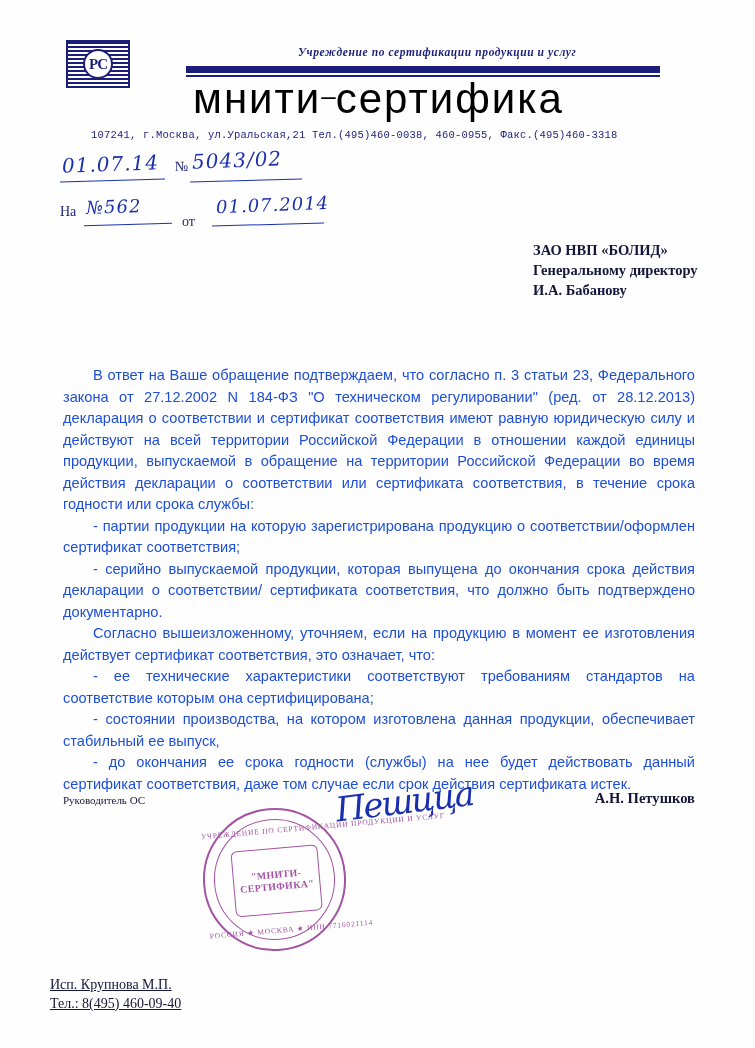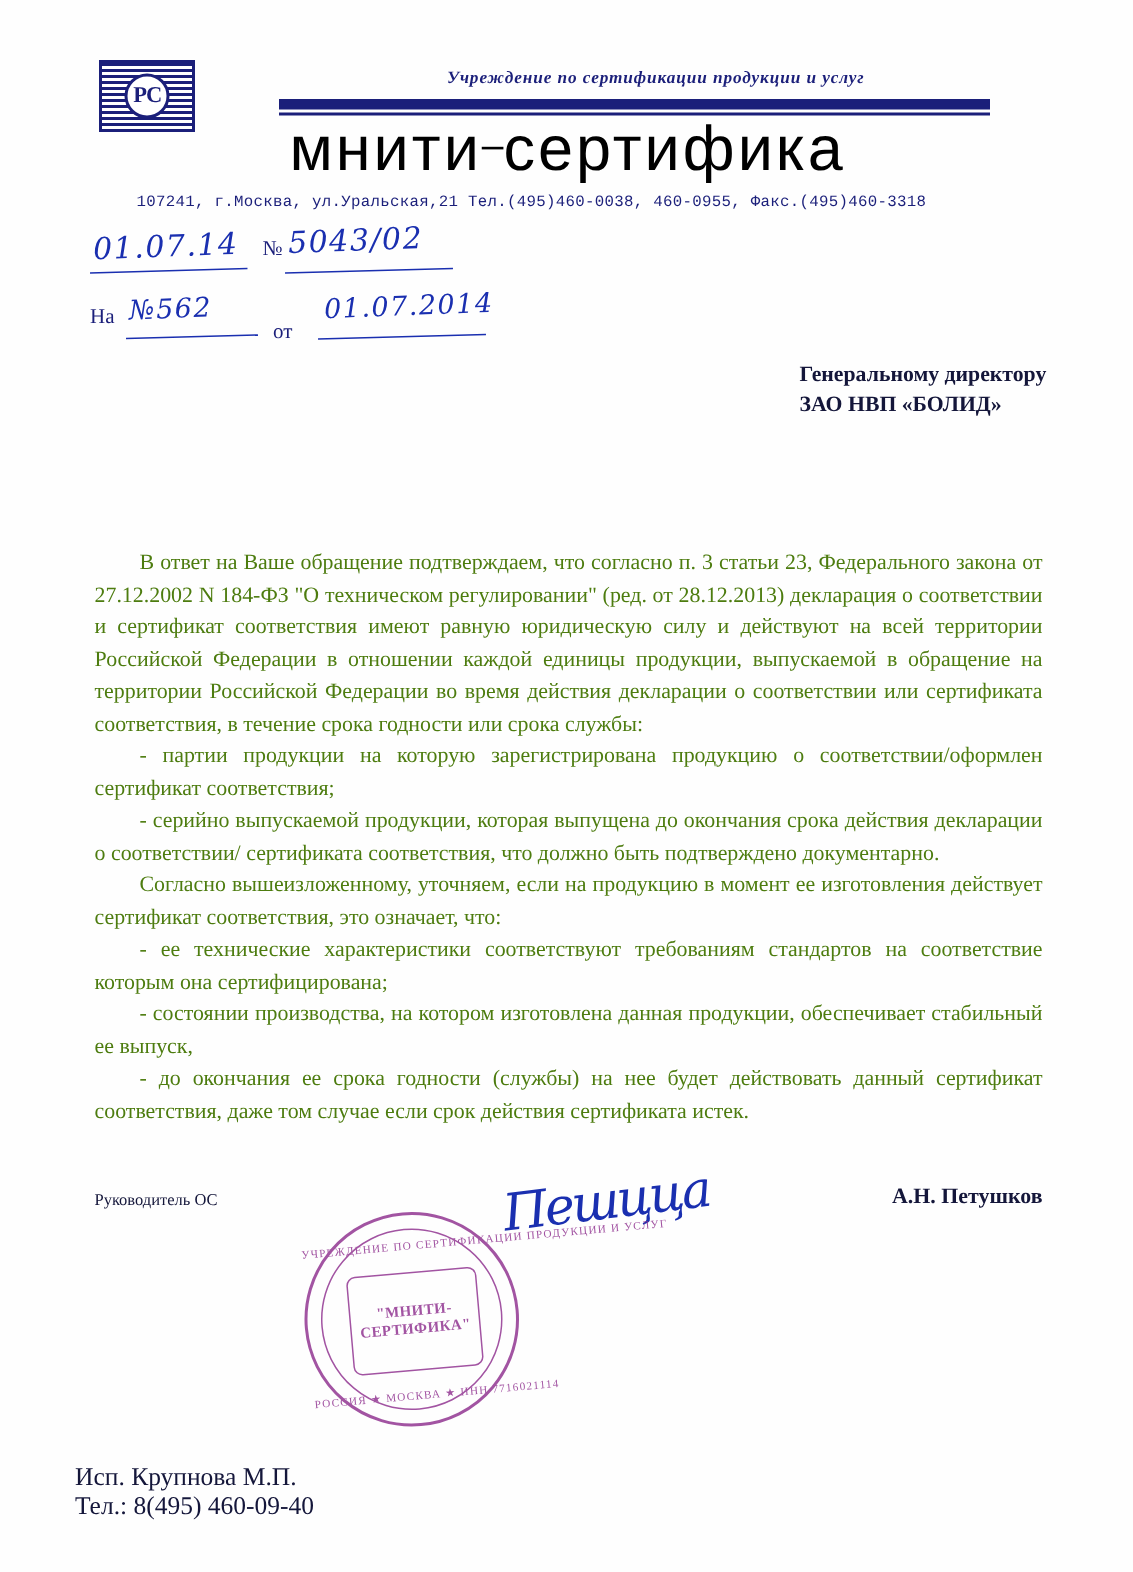--- a/index.html
+++ b/index.html
@@ -157,24 +157,24 @@
     line-height: 20px;
     color: #14163a;
   }
 
   
   .body-text {
     position: absolute;
     left: 63px;
     top: 365px;
     width: 632px;
-    font-family: Liberation Serif, serif;
+    font-family: Liberation Sans, sans-serif;
     font-size: 14.6px;
     line-height: 21.5px;
-    color: #4d7c0f;
+    color: #1d4ed8;
     text-align: justify;
   }
   .body-text p {
     margin: 0 0 0 0;
     text-indent: 30px;
     text-align: justify;
   }
   .body-text p.dash-item {
     text-indent: 30px;
   }
@@ -278,23 +278,24 @@
     overflow: visible;
     white-space: nowrap;
   }
 
   
   .footer {
     position: absolute;
     left: 50px;
     top: 975px;
     font-family: "Liberation Serif", serif;
-    font-size: 17px;
+    font-size: 14px;
     line-height: 19px;
     color: #14163a;
+    text-decoration: underline;
   }
 </style>
 </head>
 <body>
 
 <div class="page">
 
   <div class="letterhead">
 
     <div class="logo">
@@ -322,22 +323,23 @@
 
   <div class="printed-label" style="left:60px; top:204px;text-align:right;">На</div>
   <div class="hand small" style="left:86px; top:196px;">№562</div>
   <div class="hw-underline" style="left:84px; top:224px; width:88px;"></div>
 
   <div class="printed-label" style="left:182px; top:214px;">от</div>
   <div class="hand small" style="left:216px; top:194px;">01.07.2014</div>
   <div class="hw-underline" style="left:212px; top:224px; width:112px;"></div>
 
   <div class="addressee">
+    <div>ЗАО НВП «БОЛИД»</div>
     <div>Генеральному директору</div>
-    <div>ЗАО НВП «БОЛИД»</div>
+    <div>И.А. Бабанову</div>
   </div>
 
   <div class="body-text">
     <p>В ответ на Ваше обращение подтверждаем, что согласно п. 3 статьи 23, Федерального закона от 27.12.2002 N 184-ФЗ "О техническом регулировании" (ред. от 28.12.2013) декларация о соответствии и сертификат соответствия имеют равную юридическую силу и действуют на всей территории Российской Федерации в отношении каждой единицы продукции, выпускаемой в обращение на территории Российской Федерации во время действия декларации о соответствии или сертификата соответствия, в течение срока годности или срока службы:</p>
     <p class="dash-item">- партии продукции на которую зарегистрирована продукцию о соответствии/оформлен сертификат соответствия;</p>
     <p class="dash-item">- серийно выпускаемой продукции, которая выпущена до окончания срока действия декларации о соответствии/ сертификата соответствия, что должно быть подтверждено документарно.</p>
     <p>Согласно вышеизложенному, уточняем, если на продукцию в момент ее изготовления действует сертификат соответствия, это означает, что:</p>
     <p class="dash-item">- ее технические характеристики соответствуют требованиям стандартов на соответствие которым она сертифицирована;</p>
     <p class="dash-item">- состоянии производства, на котором изготовлена данная продукции, обеспечивает стабильный ее выпуск,</p>
     <p class="dash-item">- до окончания ее срока годности (службы) на нее будет действовать данный сертификат соответствия, даже  том случае если срок действия сертификата истек.</p>

